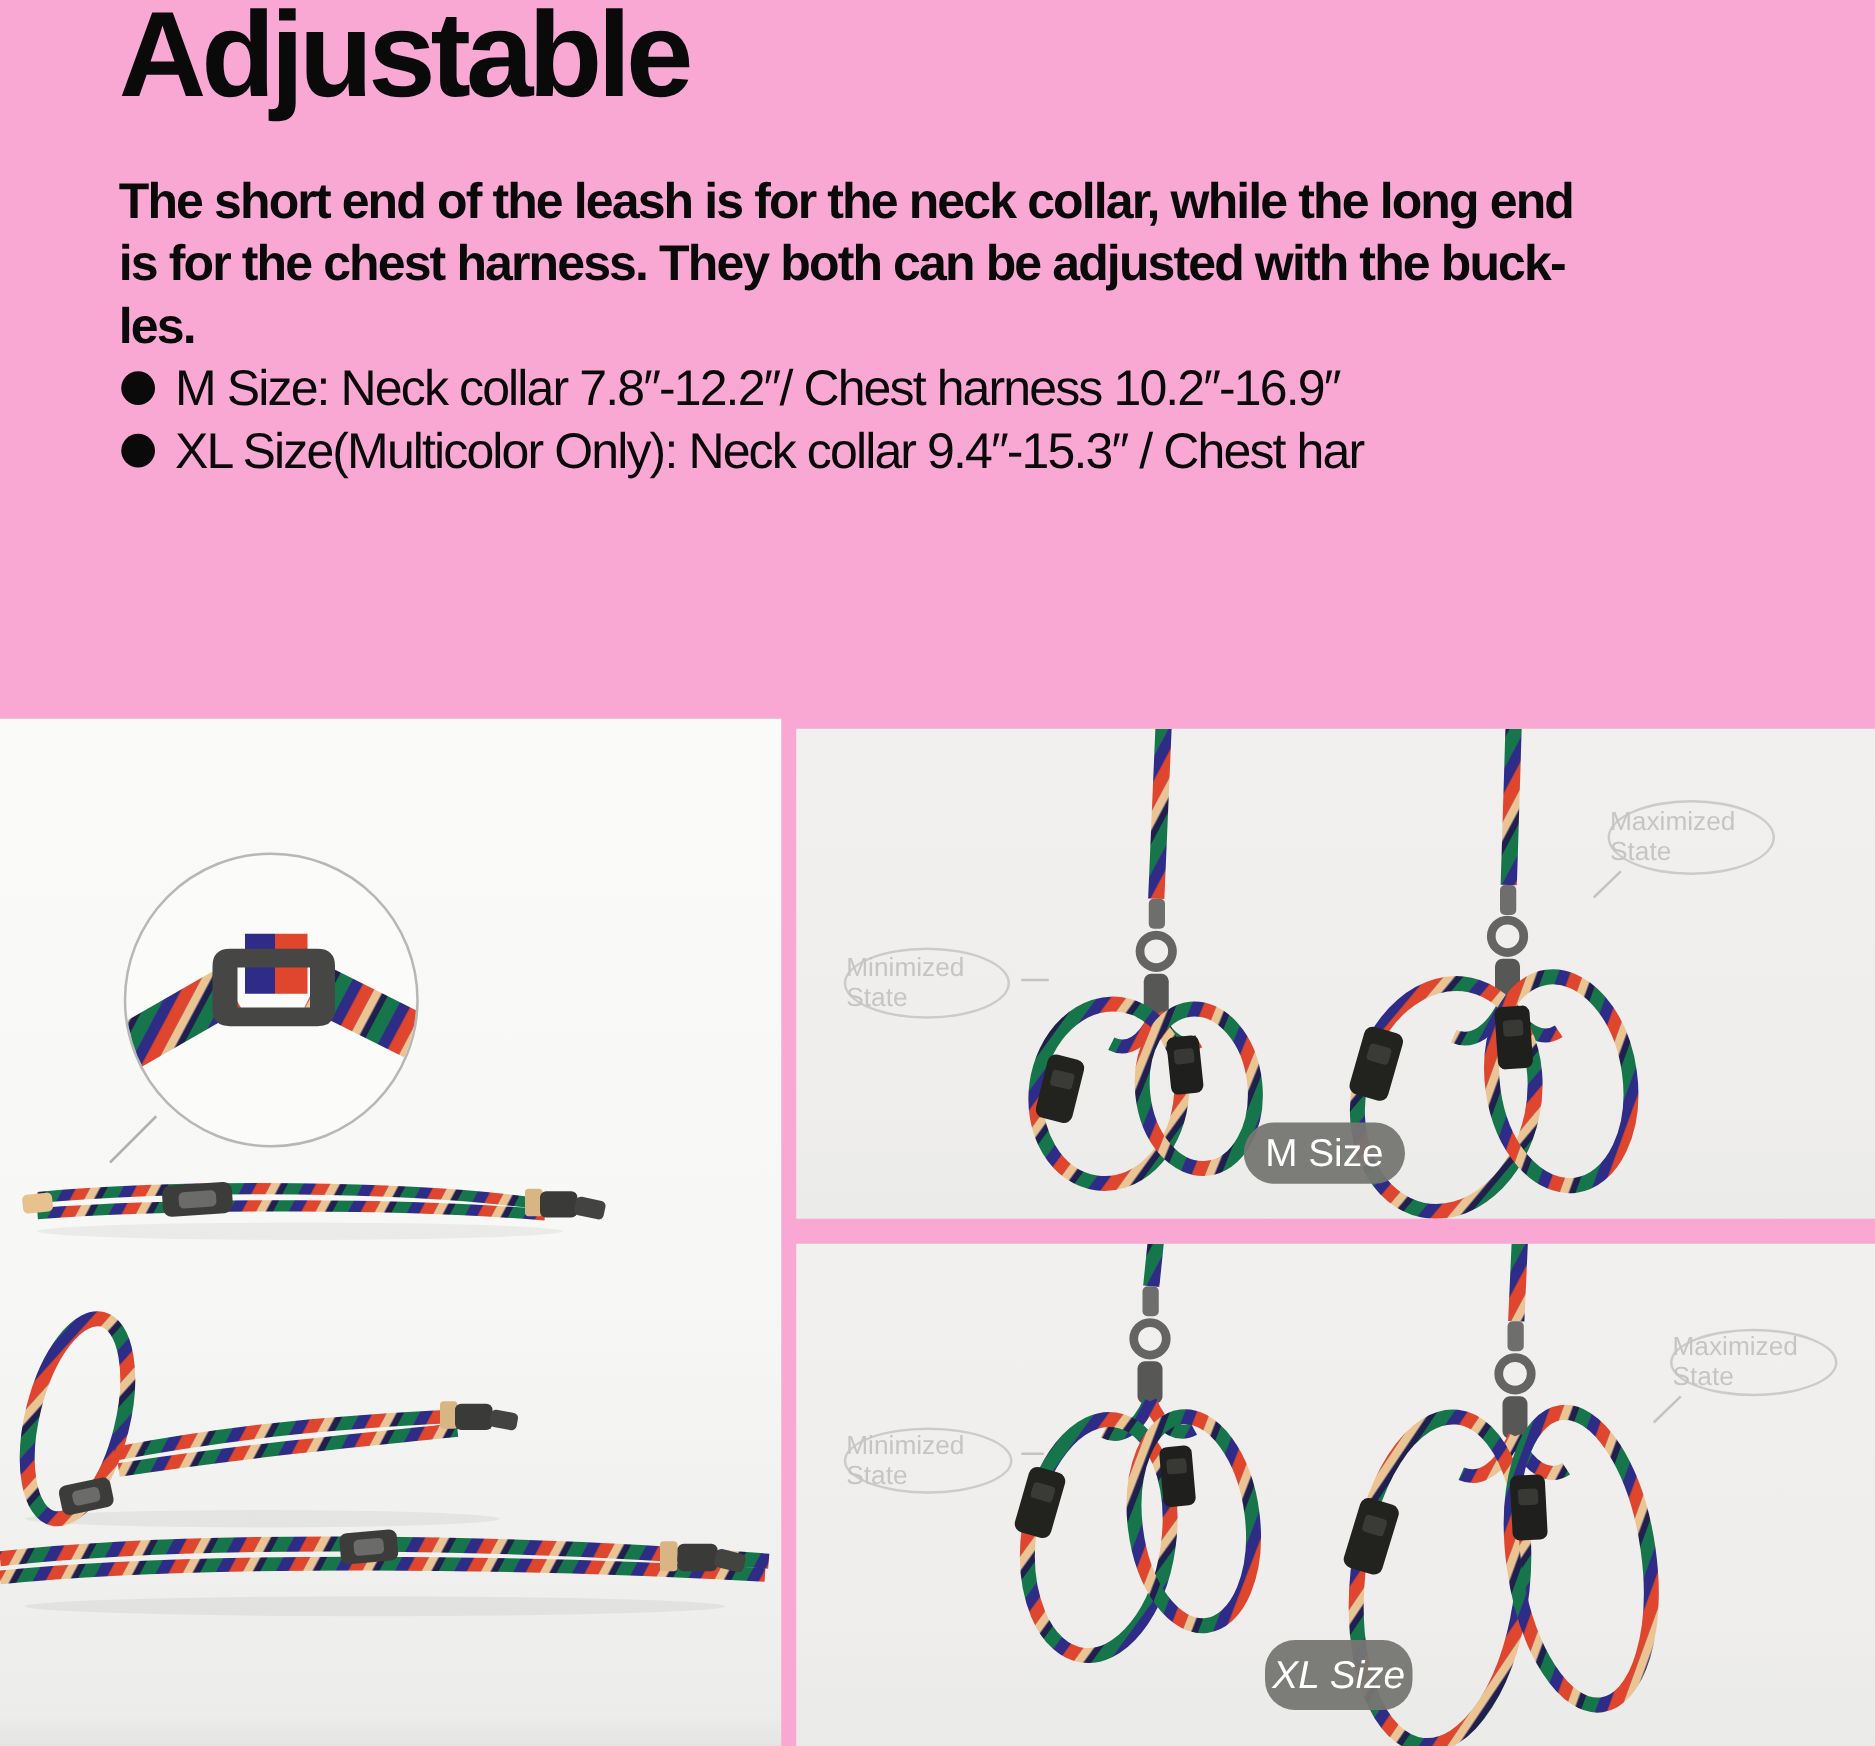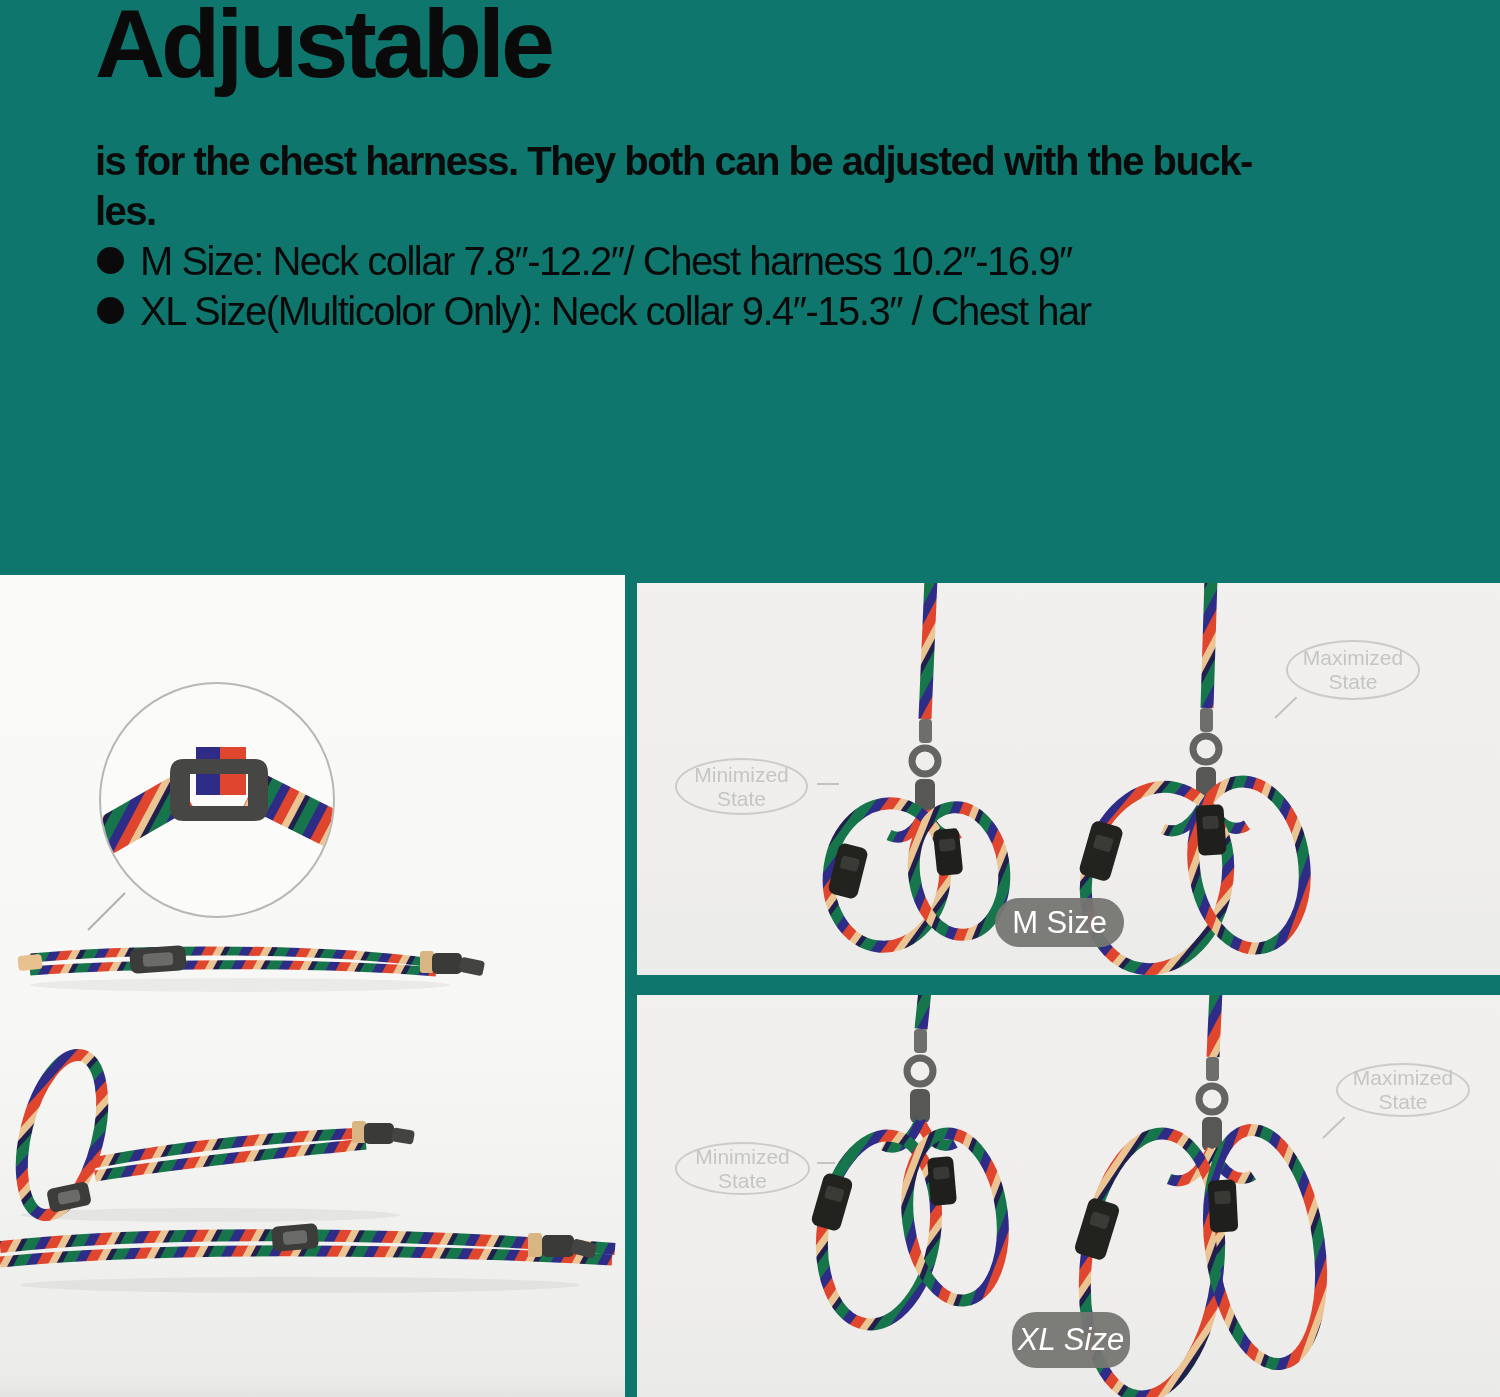--- a/index.html
+++ b/index.html
@@ -1,16 +1,16 @@
 <!DOCTYPE html>
 <html><head>
 <meta charset="utf-8">
 <style>
   html,body{margin:0;padding:0;background:#fff;}
-  .page{position:relative;width:1500px;height:1397px;background:#0f766e;overflow:hidden;
+  .page{position:relative;width:1500px;height:1397px;background:#f9a8d4;overflow:hidden;
         font-family:"Liberation Sans", sans-serif;color:#0a0a0a;}
 
   
   .copy{position:absolute;left:95px;top:0;width:1380px;}
   .heading{margin:-8px 0 0 0;font-size:97px;font-weight:700;letter-spacing:-4px;line-height:104px;color:#0a0a0a;}
   .para{margin-top:40px;}
   .pline{height:50px;line-height:50px;font-size:40px;font-weight:700;letter-spacing:-1.5px;white-space:nowrap;}
   .bullets{margin:0;padding:0;list-style:none;}
   .bullet-item{position:relative;padding-left:45px;}
   .bullet-item .dot{position:absolute;left:2px;top:11px;width:27px;height:27px;border-radius:50%;background:#0a0a0a;}
@@ -27,32 +27,33 @@
   .panel svg{position:absolute;left:0;top:0;}
 
   .badge{position:absolute;background:rgba(118,118,115,0.95);color:#ffffff;
          display:flex;align-items:center;justify-content:center;
          border-radius:26px;font-weight:400;}
   .badge-resize{left:207px;top:735px;width:208px;height:48px;font-size:30px;}
   .badge-m{left:358px;top:315px;width:129px;height:49px;font-size:31px;border-radius:25px;}
   .badge-xl{left:375px;top:317px;width:118px;height:56px;font-size:31px;border-radius:24px;font-style:italic;}
 
   .ellipse-label{position:absolute;border:2px solid #cbcbc9;border-radius:50%;
-         display:flex;flex-direction:column;align-items:center;justify-content:center;
+         display:flex;flex-direction:column;align-items:flex-start;justify-content:center;
          color:#c5c5c3;font-size:21px;line-height:24px;text-align:center;box-sizing:border-box;}
   .connector{position:absolute;height:2px;background:#c3c3c1;transform-origin:0 50%;}
 </style>
 </head>
 <body>
 
 <div class="page">
 
   <div class="copy">
     <h1 class="heading">Adjustable</h1>
     <div class="para">
+      <div class="pline">The short end of the leash is for the neck collar, while the long end</div>
       <div class="pline">is for the chest harness. They both can be adjusted with the buck-</div>
       <div class="pline">les.</div>
     </div>
     <ul class="bullets">
       <li class="bullet-item">
         <span class="dot"></span>
         <div class="bline">M Size: Neck collar 7.8″-12.2″/ Chest harness 10.2″-16.9″</div>
       </li>
       <li class="bullet-item">
         <span class="dot"></span>

